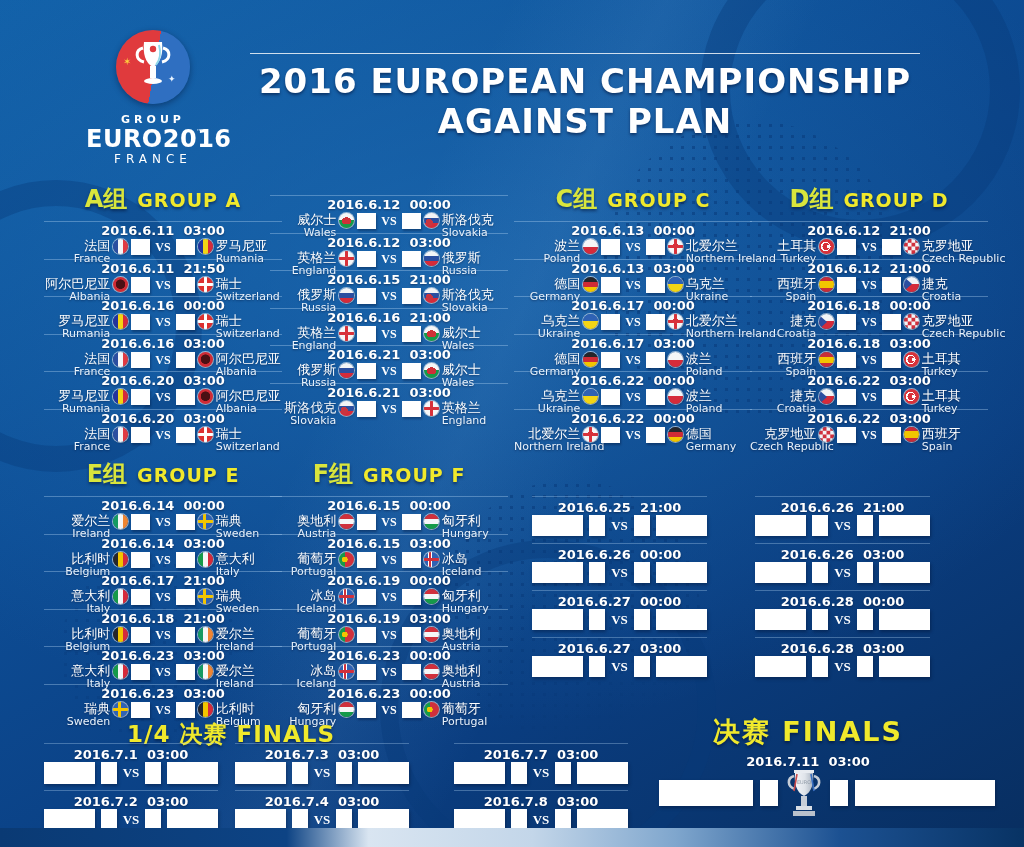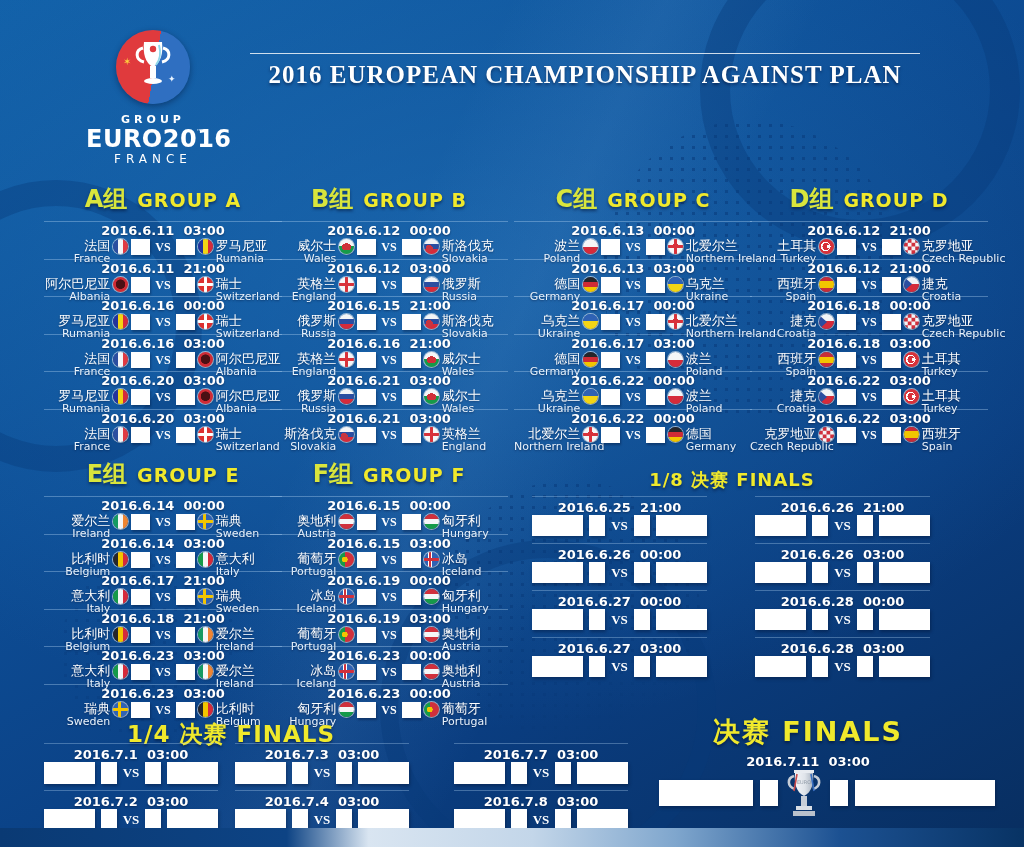--- a/index.html
+++ b/index.html
@@ -29,21 +29,21 @@
   .spark.s2{left:52px;top:44px;color:#eaf4ff;font-size:9px;}
   .logo-tm{position:absolute;left:110px;top:98px;font-size:7px;color:#cfe2f4;}
   .logo-uefa{margin-top:9px;font-size:11px;font-weight:bold;letter-spacing:4px;}
   .logo-euro{font-size:24px;font-weight:bold;letter-spacing:0.5px;line-height:26px;}
   .logo-france{font-size:12px;letter-spacing:5px;line-height:14px;}
   
   .title-block{position:absolute;left:238px;top:50px;width:694px;text-align:center;}
   .title-zh{font-size:51px;font-weight:bold;letter-spacing:2px;line-height:62px;
     text-shadow:0 3px 5px rgba(0,12,45,.5);}
   .title-underline{height:1px;background:rgba(255,255,255,.8);margin:3px 12px 7px;}
-  .title-en{font-size:25px;font-weight:bold;letter-spacing:1px;text-shadow:0 2px 3px rgba(0,12,45,.5);font-family:Liberation Serif, serif;}
+  .title-en{font-size:34px;font-weight:bold;letter-spacing:1px;text-shadow:0 2px 3px rgba(0,12,45,.5);}
   
   .layer{position:absolute;inset:0;}
   
   .group-col{position:absolute;width:238px;}
   .group-head{display:flex;justify-content:center;align-items:baseline;gap:10px;height:26px;}
   .g-zh{font-size:24px;font-weight:bold;color:#d9e53c;text-shadow:0 2px 3px rgba(0,10,40,.5);}
   .g-en{font-size:19px;font-weight:bold;color:#f0e92c;letter-spacing:1px;text-shadow:0 2px 3px rgba(0,10,40,.5);}
   .g-matches{margin-top:12px;}
   .match{position:relative;height:37.6px;border-top:1px solid rgba(175,210,242,.38);padding-top:2px;box-sizing:border-box;}
   .m-date{text-align:center;font-size:13px;font-weight:bold;line-height:14px;white-space:pre;
@@ -202,21 +202,21 @@
               <span class="vs">VS</span>
               <span class="score-box"></span>
               <span class="flag flag-romania"></span>
               <div class="team away">
                 <div class="t-zh">罗马尼亚</div>
                 <div class="t-en">Rumania</div>
               </div>
             </div>
           </div>
           <div class="match">
-            <div class="m-date">2016.6.11  21:00</div>
+            <div class="m-date">2016.6.11  21:50</div>
             <div class="m-row">
               <div class="team home">
                 <div class="t-zh">阿尔巴尼亚</div>
                 <div class="t-en">Albania</div>
               </div>
               <span class="flag flag-albania"></span>
               <span class="score-box"></span>
               <span class="vs">VS</span>
               <span class="score-box"></span>
               <span class="flag flag-switzerland"></span>
@@ -294,24 +294,20 @@
               <span class="flag flag-switzerland"></span>
               <div class="team away">
                 <div class="t-zh">瑞士</div>
                 <div class="t-en">Switzerland</div>
               </div>
             </div>
           </div>
         </div>
       </div>
       <div class="group-col" style="left: 270px; top: 183px;">
-        <div class="group-head">
-          <span class="g-zh">B组</span>
-          <span class="g-en">GROUP B</span>
-        </div>
         <div class="g-matches">
           <div class="match">
             <div class="m-date">2016.6.12  00:00</div>
             <div class="m-row">
               <div class="team home">
                 <div class="t-zh">威尔士</div>
                 <div class="t-en">Wales</div>
               </div>
               <span class="flag flag-wales"></span>
               <span class="score-box"></span>
@@ -875,21 +871,20 @@
               <div class="team away">
                 <div class="t-zh">葡萄牙</div>
                 <div class="t-en">Portugal</div>
               </div>
             </div>
           </div>
         </div>
       </div>
     </div>
 
-  <div class="sec-title t-r16">1/8 决赛 FINALS</div>
   <div class="layer" id="r16">
       <div class="bracket s-r16" style="left: 532px; top: 496px; width: 175px;">
         <div class="b-date">2016.6.25  21:00</div>
         <div class="b-row">
           <span class="bx long"></span>
           <span class="bx small"></span>
           <span class="b-vs">VS</span>
           <span class="bx small"></span>
           <span class="bx long"></span>
         </div>

